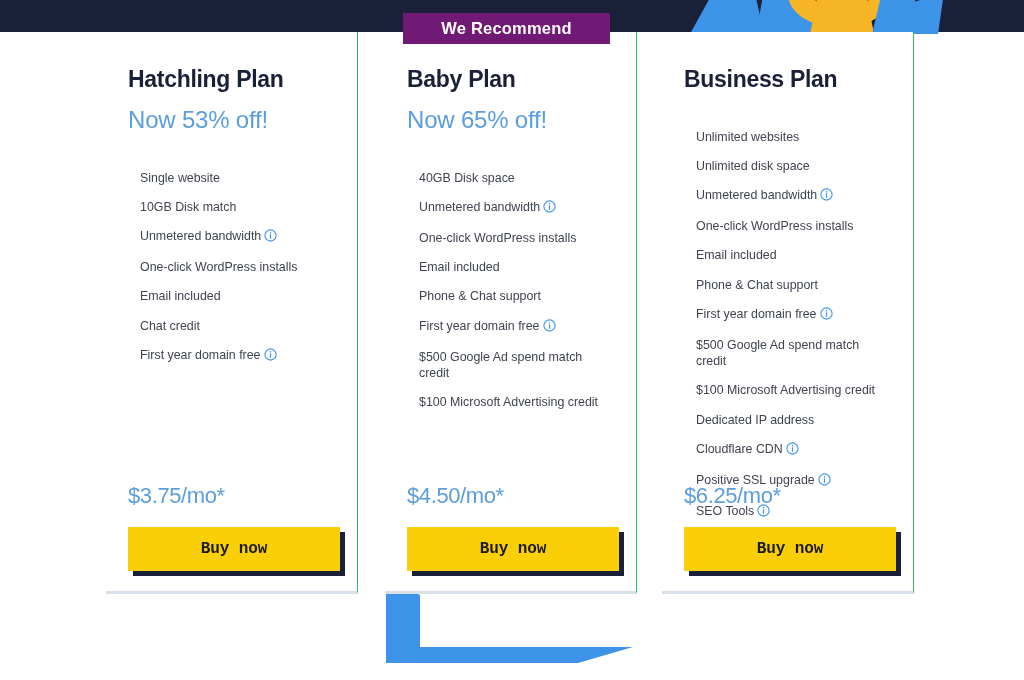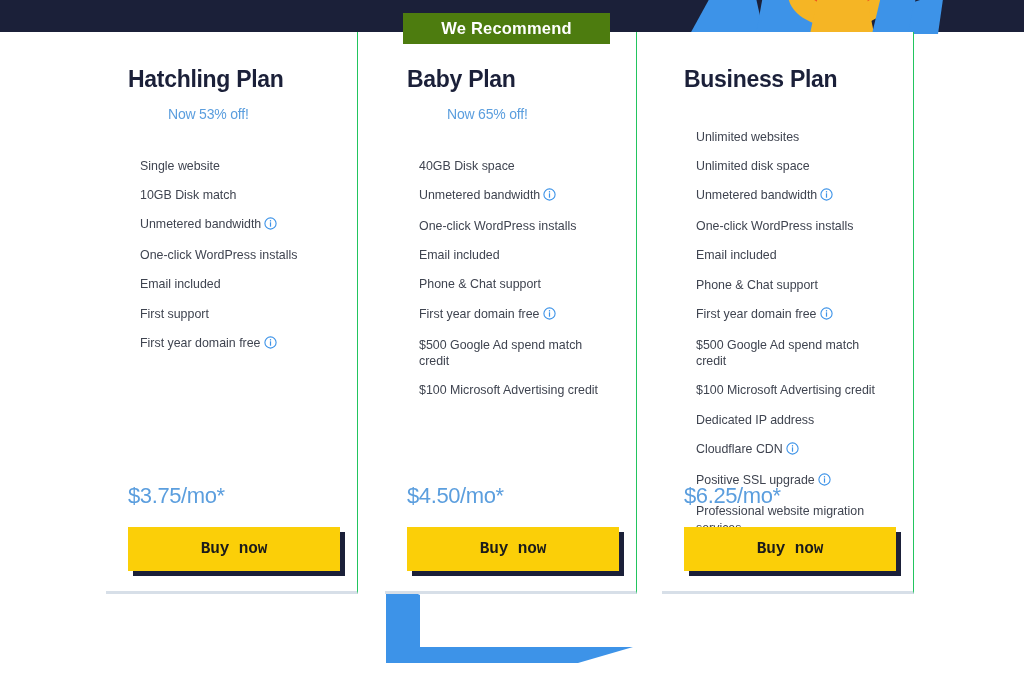--- a/index.html
+++ b/index.html
@@ -68,21 +68,21 @@
     z-index: 2;
   }
 
   
   .recommend-badge {
     position: absolute;
     left: 403px;
     top: 13px;
     width: 207px;
     height: 31px;
-    background: #4d7c0f;
+    background: #701a75;
     color: #ffffff;
     font-size: 16.5px;
     font-weight: bold;
     letter-spacing: 0.2px;
     display: flex;
     align-items: center;
     justify-content: center;
     z-index: 5;
   }
 
@@ -91,24 +91,23 @@
     margin-top: 34px;
     font-size: 23px;
     font-weight: bold;
     color: #1b2039;
     letter-spacing: -0.3px;
     white-space: nowrap;
   }
 
   .plan-discount {
     margin-top: 13px;
-    font-size: 14px;
+    font-size: 24px;
     color: #5b9ede;
     letter-spacing: -0.2px;
-    margin-left: 40px;
   }
 
   .feature-list {
     margin-top: 36px;
     list-style: none;
     padding-left: 12px;
   }
 
   .feature-item {
     font-size: 12.4px;
@@ -193,21 +192,21 @@
     <ul class="feature-list">
         <li class="feature-item"><span>Single website</span></li>
         <li class="feature-item"><span>10GB Disk match</span></li>
         <li class="feature-item"><span>Unmetered bandwidth</span><span class="info-icon"><svg width="13" height="13" viewBox="0 0 13 13" xmlns="http://www.w3.org/2000/svg">
               <circle cx="6.5" cy="6.5" r="5.6" fill="none" stroke="#3d93e8" stroke-width="1.1"></circle>
               <rect x="5.9" y="3.1" width="1.2" height="1.4" fill="#3d93e8"></rect>
               <rect x="5.9" y="5.3" width="1.2" height="4.4" fill="#3d93e8"></rect>
             </svg></span></li>
         <li class="feature-item"><span>One-click WordPress installs</span></li>
         <li class="feature-item"><span>Email included</span></li>
-        <li class="feature-item"><span>First support</span></li>
+        <li class="feature-item"><span>Chat credit</span></li>
         <li class="feature-item"><span>First year domain free</span><span class="info-icon"><svg width="13" height="13" viewBox="0 0 13 13" xmlns="http://www.w3.org/2000/svg">
               <circle cx="6.5" cy="6.5" r="5.6" fill="none" stroke="#3d93e8" stroke-width="1.1"></circle>
               <rect x="5.9" y="3.1" width="1.2" height="1.4" fill="#3d93e8"></rect>
               <rect x="5.9" y="5.3" width="1.2" height="4.4" fill="#3d93e8"></rect>
             </svg></span></li>
       </ul>
     <div class="price">$3.75/mo*</div>
     <div class="buy-button-wrap">
       <div class="buy-button-shadow"></div>
       <button class="buy-button">Buy now</button>
@@ -266,20 +265,25 @@
         <li class="feature-item"><span>Cloudflare CDN</span><span class="info-icon"><svg width="13" height="13" viewBox="0 0 13 13" xmlns="http://www.w3.org/2000/svg">
               <circle cx="6.5" cy="6.5" r="5.6" fill="none" stroke="#3d93e8" stroke-width="1.1"></circle>
               <rect x="5.9" y="3.1" width="1.2" height="1.4" fill="#3d93e8"></rect>
               <rect x="5.9" y="5.3" width="1.2" height="4.4" fill="#3d93e8"></rect>
             </svg></span></li>
         <li class="feature-item"><span>Positive SSL upgrade</span><span class="info-icon"><svg width="13" height="13" viewBox="0 0 13 13" xmlns="http://www.w3.org/2000/svg">
               <circle cx="6.5" cy="6.5" r="5.6" fill="none" stroke="#3d93e8" stroke-width="1.1"></circle>
               <rect x="5.9" y="3.1" width="1.2" height="1.4" fill="#3d93e8"></rect>
               <rect x="5.9" y="5.3" width="1.2" height="4.4" fill="#3d93e8"></rect>
             </svg></span></li>
+        <li class="feature-item"><span>SEO Tools</span><span class="info-icon"><svg width="13" height="13" viewBox="0 0 13 13" xmlns="http://www.w3.org/2000/svg">
+              <circle cx="6.5" cy="6.5" r="5.6" fill="none" stroke="#3d93e8" stroke-width="1.1"></circle>
+              <rect x="5.9" y="3.1" width="1.2" height="1.4" fill="#3d93e8"></rect>
+              <rect x="5.9" y="5.3" width="1.2" height="4.4" fill="#3d93e8"></rect>
+            </svg></span></li>
         <li class="feature-item"><span>Professional website migration services</span></li>
       </ul>
     <div class="price">$6.25/mo*</div>
     <div class="buy-button-wrap">
       <div class="buy-button-shadow"></div>
       <button class="buy-button">Buy now</button>
     </div>
   </div>
 
 </div>

